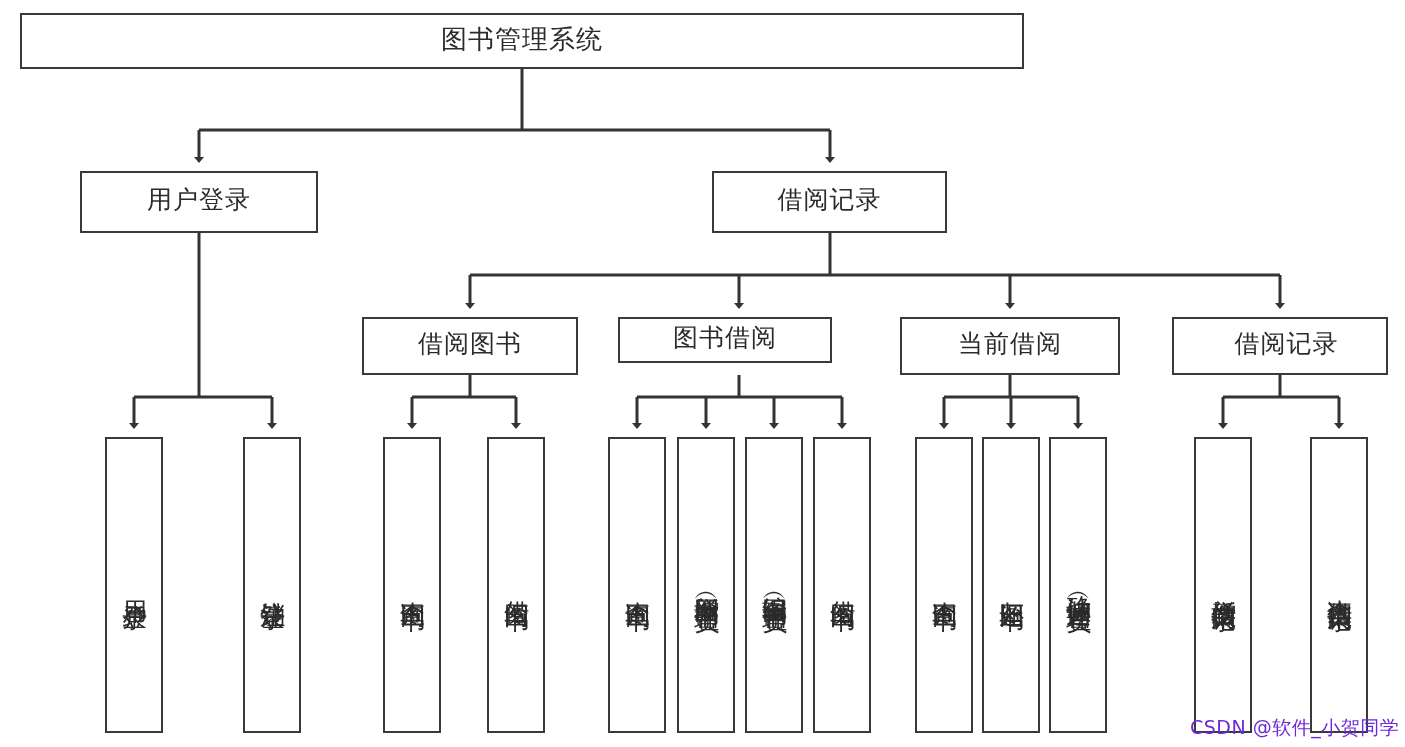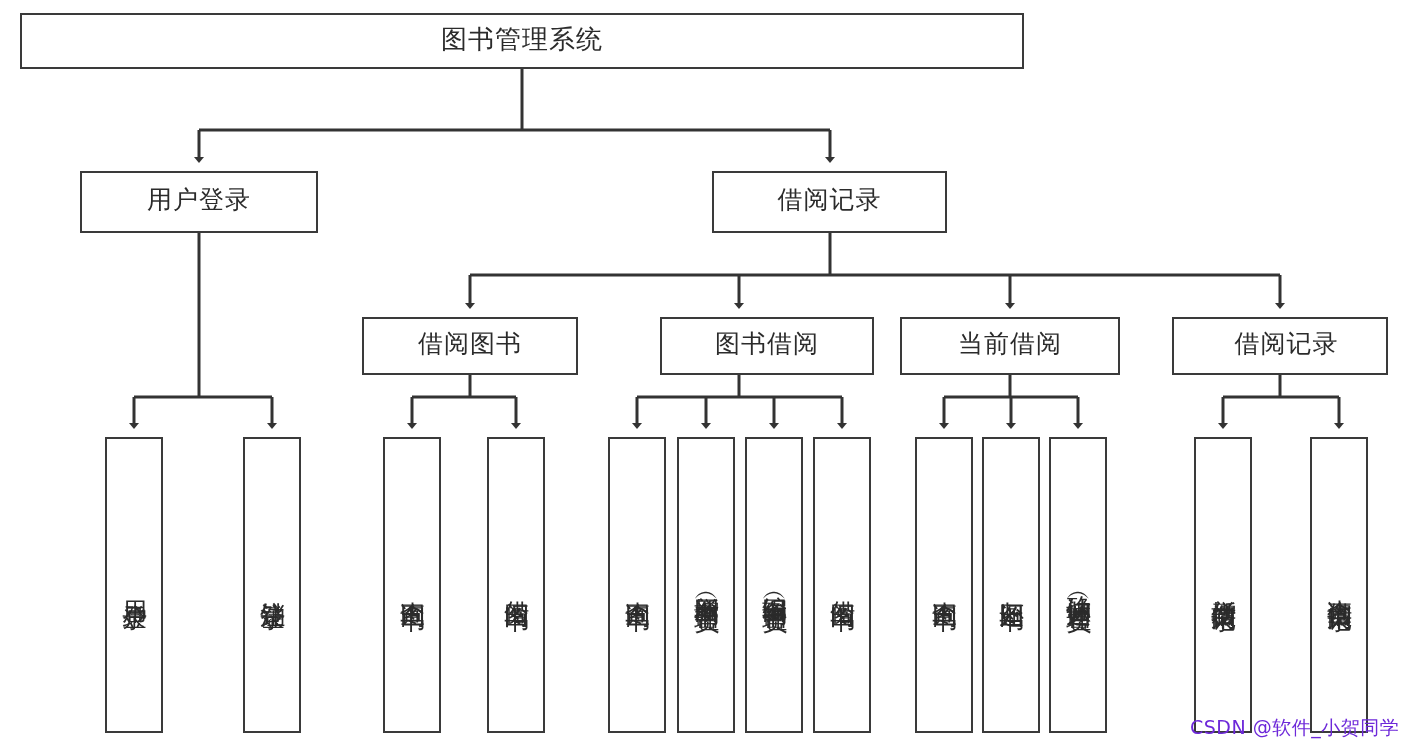--- a/index.html
+++ b/index.html
@@ -131,21 +131,21 @@
   <div class="node horiz" style="left:80px; top:171px; width:238px; height:62px;">
     <span>用户登录</span>
   </div>
   <div class="node horiz" style="left:712px; top:171px; width:235px; height:62px;">
     <span>借阅记录</span>
   </div>
 
   <div class="node horiz" style="left:362px; top:317px; width:216px; height:58px;">
     <span>借阅图书</span>
   </div>
-  <div class="node horiz" style="left:660px; top:317px; width:214px; height:58px;">
+  <div class="node horiz" style="left:618px; top:317px; width:214px; height:46px;">
     <span>图书借阅</span>
   </div>
   <div class="node horiz" style="left:900px; top:317px; width:220px; height:58px;align-items:center;">
     <span>当前借阅</span>
   </div>
   <div class="node horiz" style="left:1172px; top:317px; width:216px; height:58px;padding-left:13px;">
     <span>借阅记录</span>
   </div>
 
   <div class="node vert" style="left:105px; top:437px; width:58px; height:296px;">

